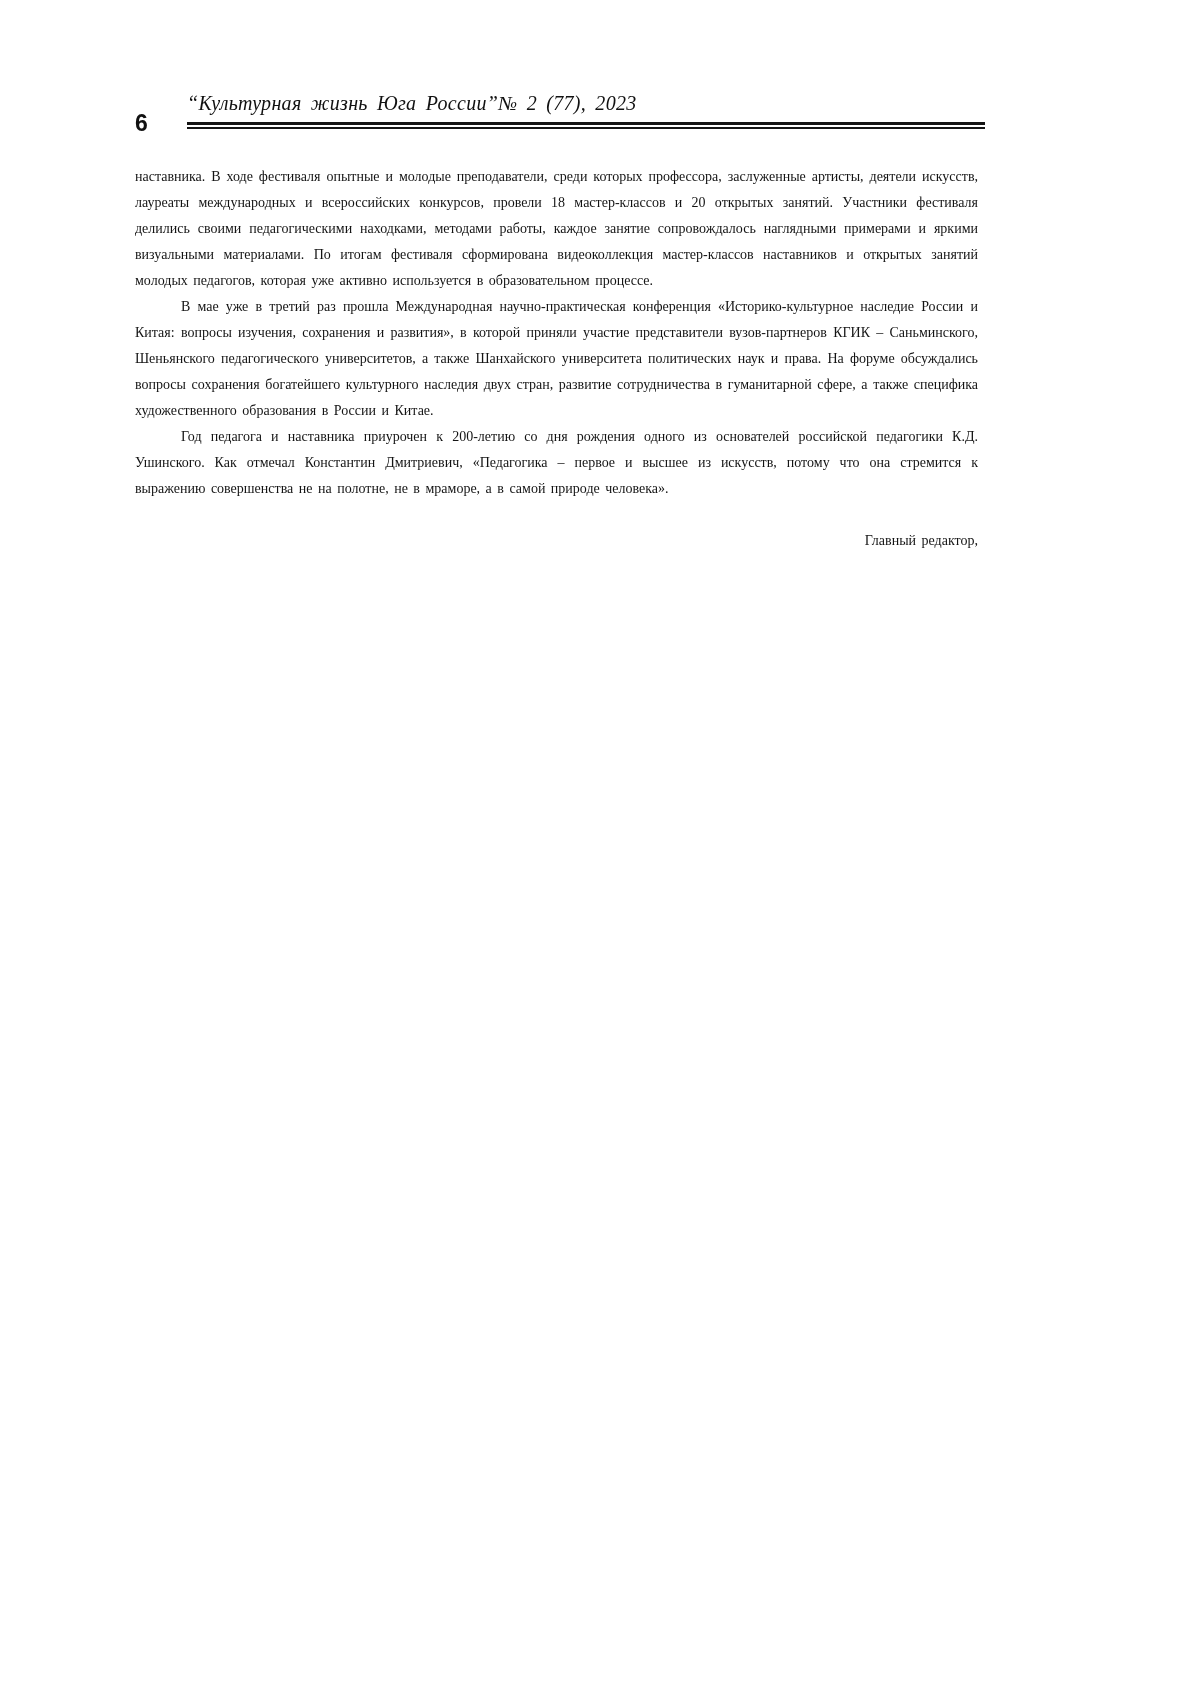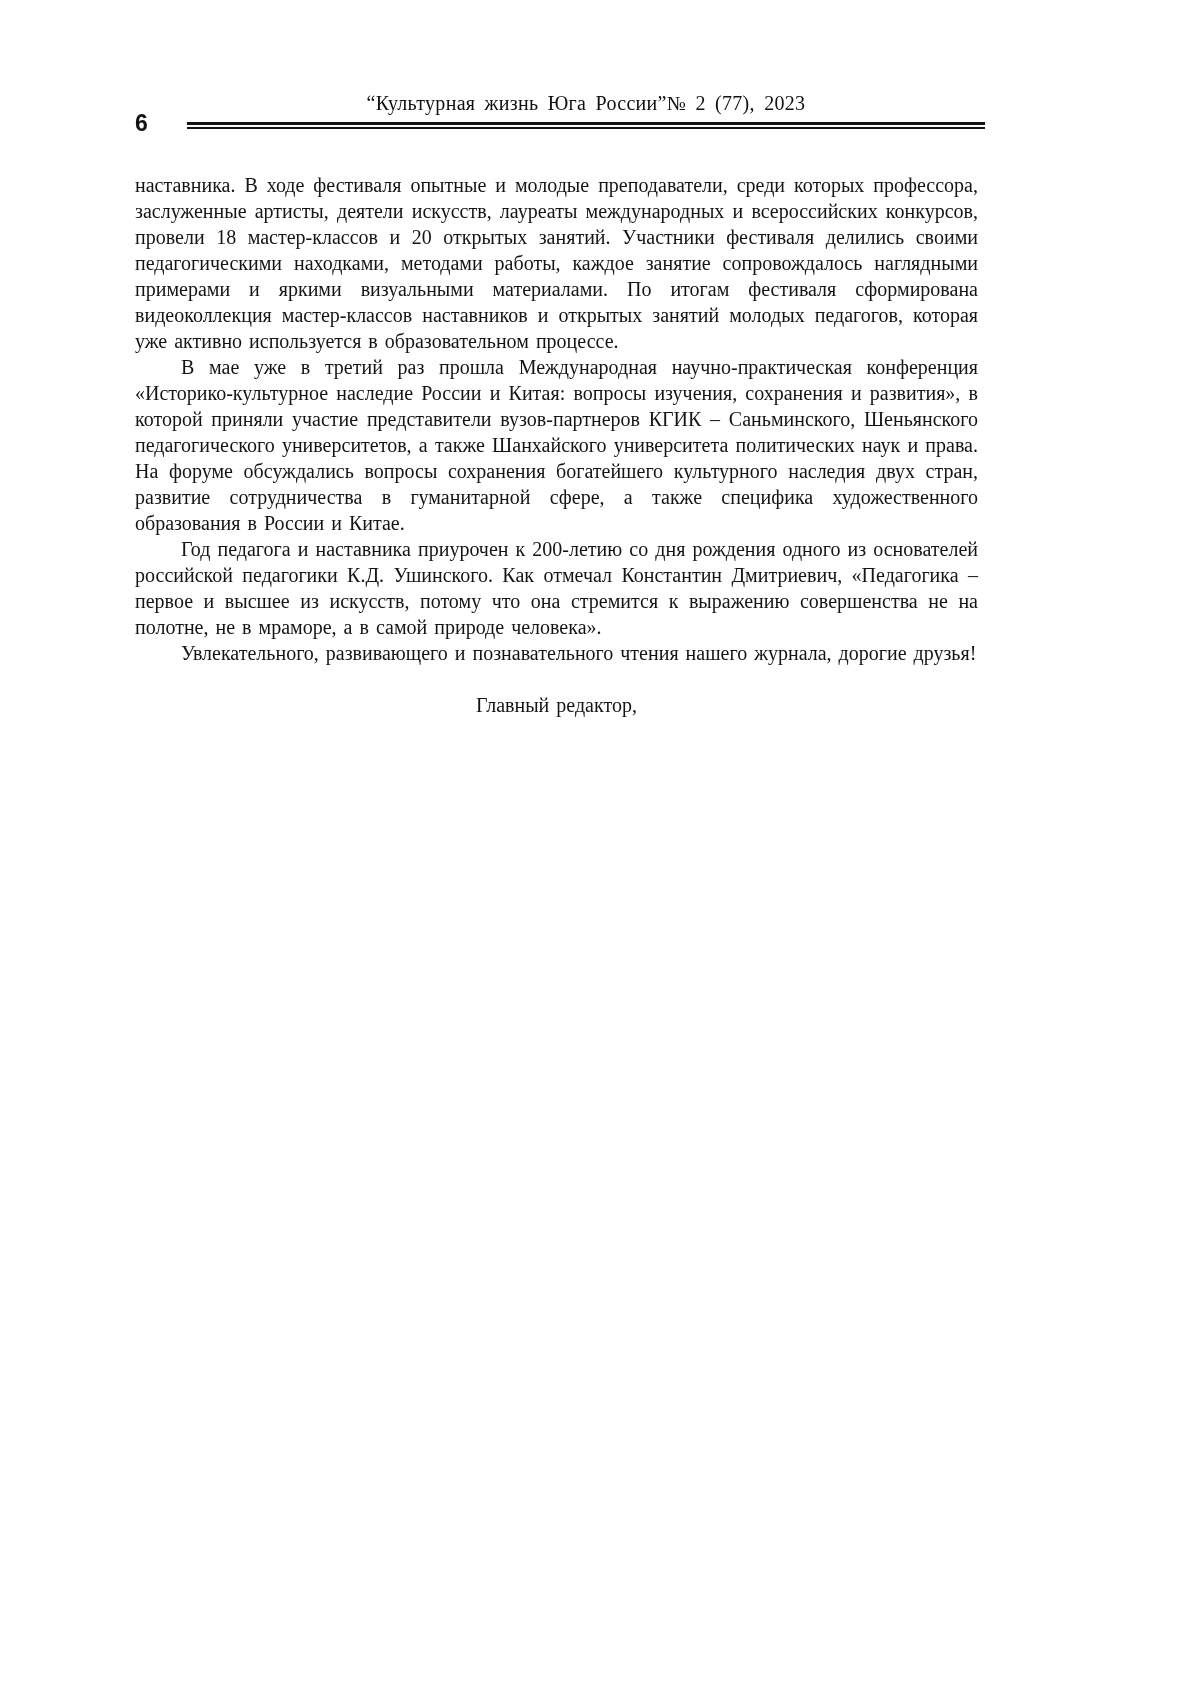--- a/index.html
+++ b/index.html
@@ -23,54 +23,55 @@
     position: absolute;
     left: 0;
     top: 18px;
     font-family: "Liberation Sans", sans-serif;
     font-weight: bold;
     font-size: 23px;
     color: #111;
   }
   .header-row {
     display: flex;
-    justify-content: center;
+    justify-content: flex-start;
     align-items: baseline;
     margin-left: 52px;
+    font-style: italic;
     font-size: 20px;
     letter-spacing: 0.3px;
     word-spacing: 4px;
     color: #111;
   }
   .double-rule {
     margin-left: 52px;
     margin-top: 7px;
     height: 7px;
     border-top: 3px solid #141414;
     border-bottom: 2px solid #141414;
   }
   .content {
     position: absolute;
-    top: 172px;
+    top: 164px;
     left: 135px;
     width: 843px;
-    font-size: 20px;
+    font-size: 14px;
     line-height: 26px;
     text-align: justify;
     word-spacing: 2px;
   }
   .para {
     text-indent: 46px;
   }
   .para.no-indent {
     text-indent: 0;
   }
   .signature {
     margin-top: 26px;
-    text-align: center;
+    text-align: right;
     line-height: 26px;
   }
   .italic { font-style: italic; }
 </style>
 </head>
 <body>
 
 <div class="page">
 
   <header class="header">
@@ -79,20 +80,19 @@
       <span class="header-left">“Культурная жизнь Юга России”</span>
       <span class="header-right">№ 2 (77), 2023</span>
     </div>
     <div class="double-rule"></div>
   </header>
 
   <main class="content">
     <p class="para no-indent">наставника. В ходе фестиваля опытные и молодые преподаватели, среди которых профессора, заслуженные артисты, деятели искусств, лауреаты международных и всероссийских конкурсов, провели 18 мастер-классов и 20 открытых занятий. Участники фестиваля делились своими педагогическими находками, методами работы, каждое занятие сопровождалось наглядными примерами и яркими визуальными материалами. По итогам фестиваля сформирована видеоколлекция мастер-классов наставников и открытых занятий молодых педагогов, которая уже активно используется в образовательном процессе.</p>
     <p class="para">В мае уже в третий раз прошла Международная научно-практическая конференция «Историко-культурное наследие России и Китая: вопросы изучения, сохранения и развития», в которой приняли участие представители вузов-партнеров КГИК – Саньминского, Шеньянского педагогического университетов, а также Шанхайского университета политических наук и права. На форуме обсуждались вопросы сохранения богатейшего культурного наследия двух стран, развитие сотрудничества в гуманитарной сфере, а также специфика художественного образования в России и Китае.</p>
     <p class="para">Год педагога и наставника приурочен к 200-летию со дня рождения одного из основателей российской педагогики К.Д. Ушинского. Как отмечал Константин Дмитриевич, «Педагогика – первое и высшее из искусств, потому что она стремится к выражению совершенства не на полотне, не в мраморе, а в самой природе человека».</p>
-    <p class="para">Увлекательного, развивающего и познавательного чтения нашего журнала, дорогие друзья!</p>
 
     <div class="signature">
       <div>Главный редактор,</div>
     </div>
   </main>
 
 </div>
 
 </body></html>

